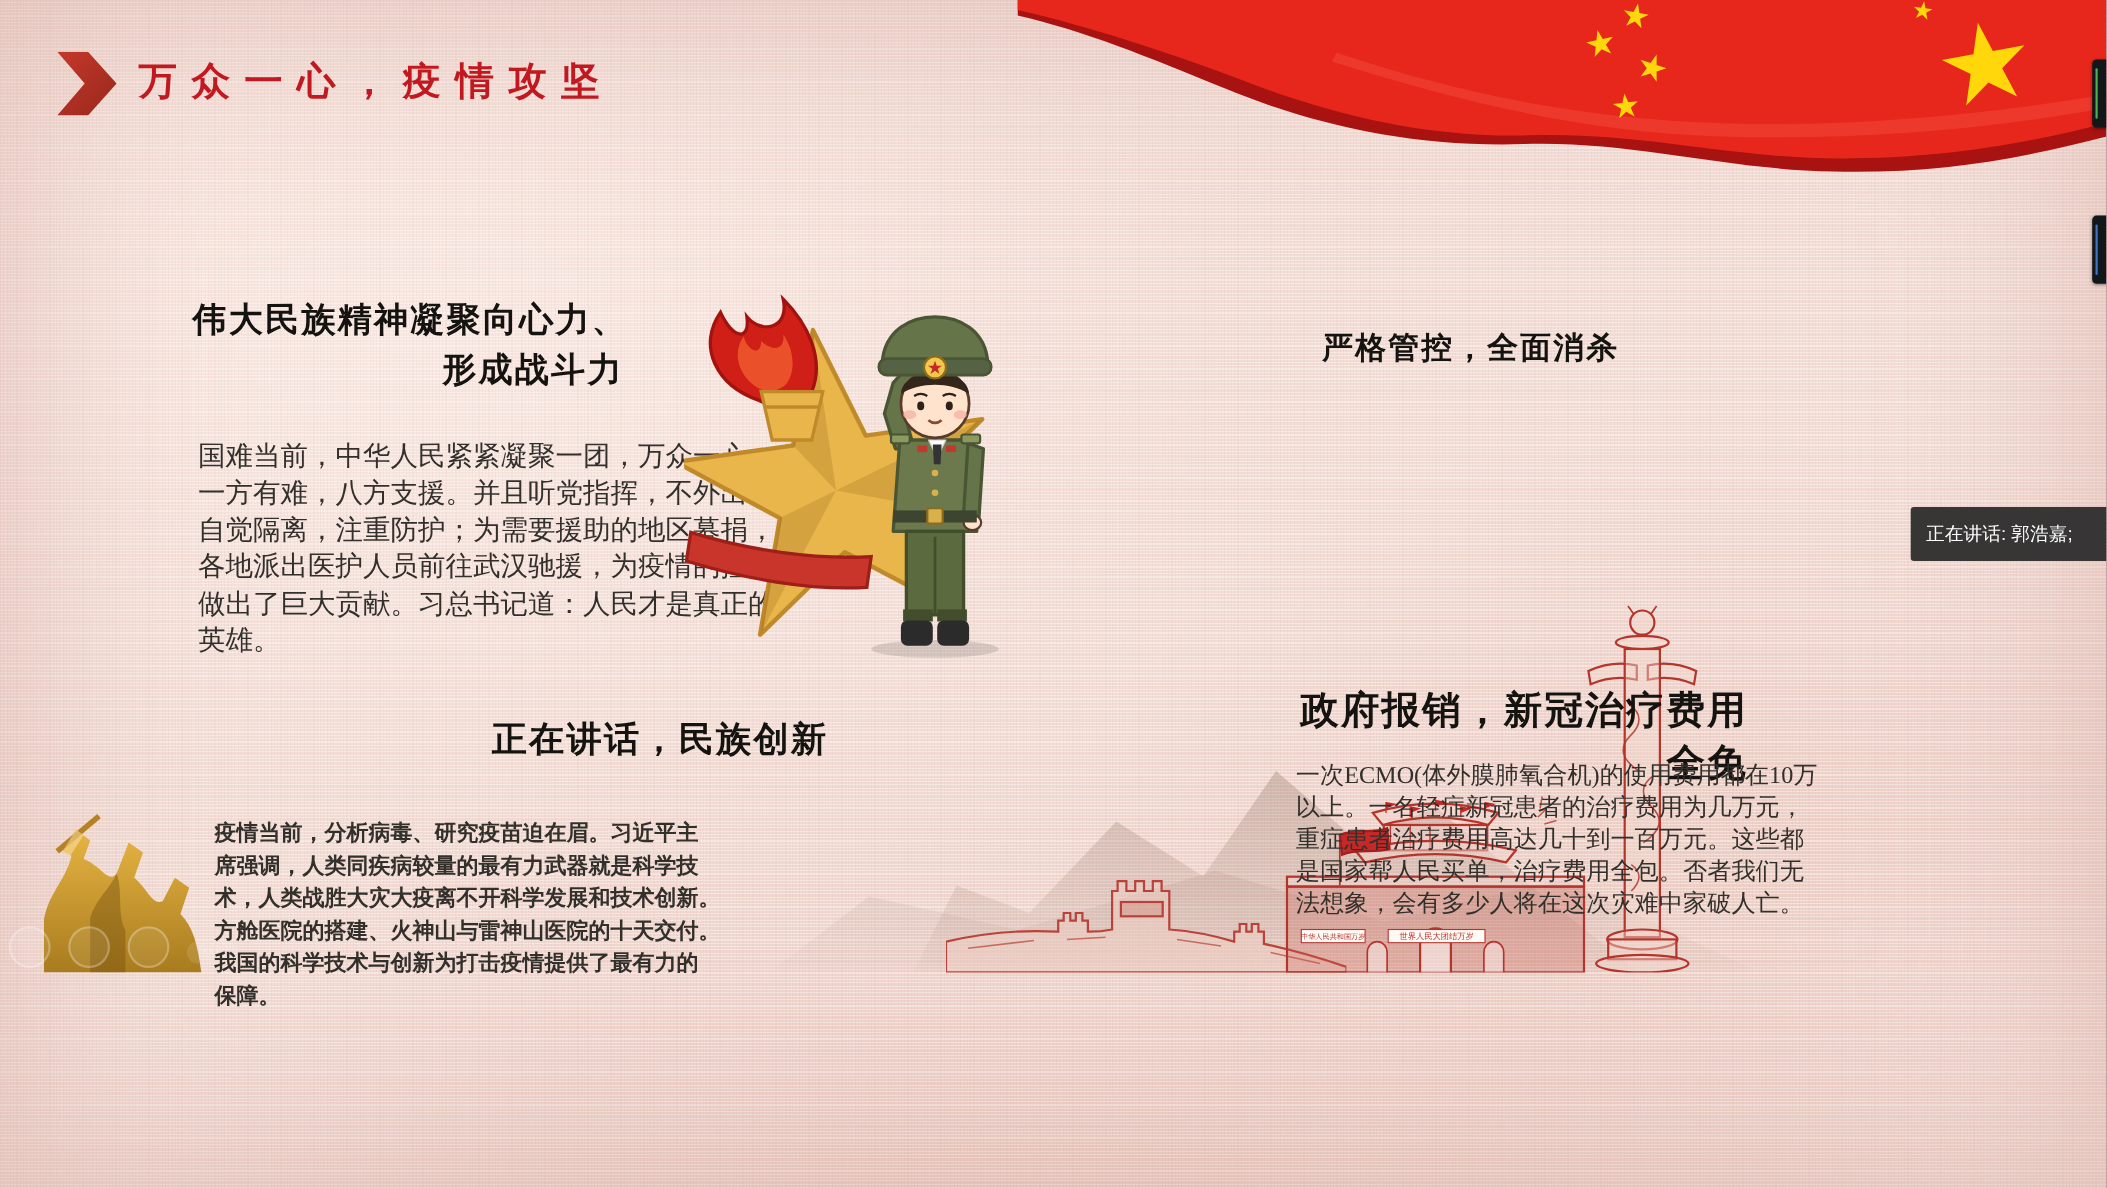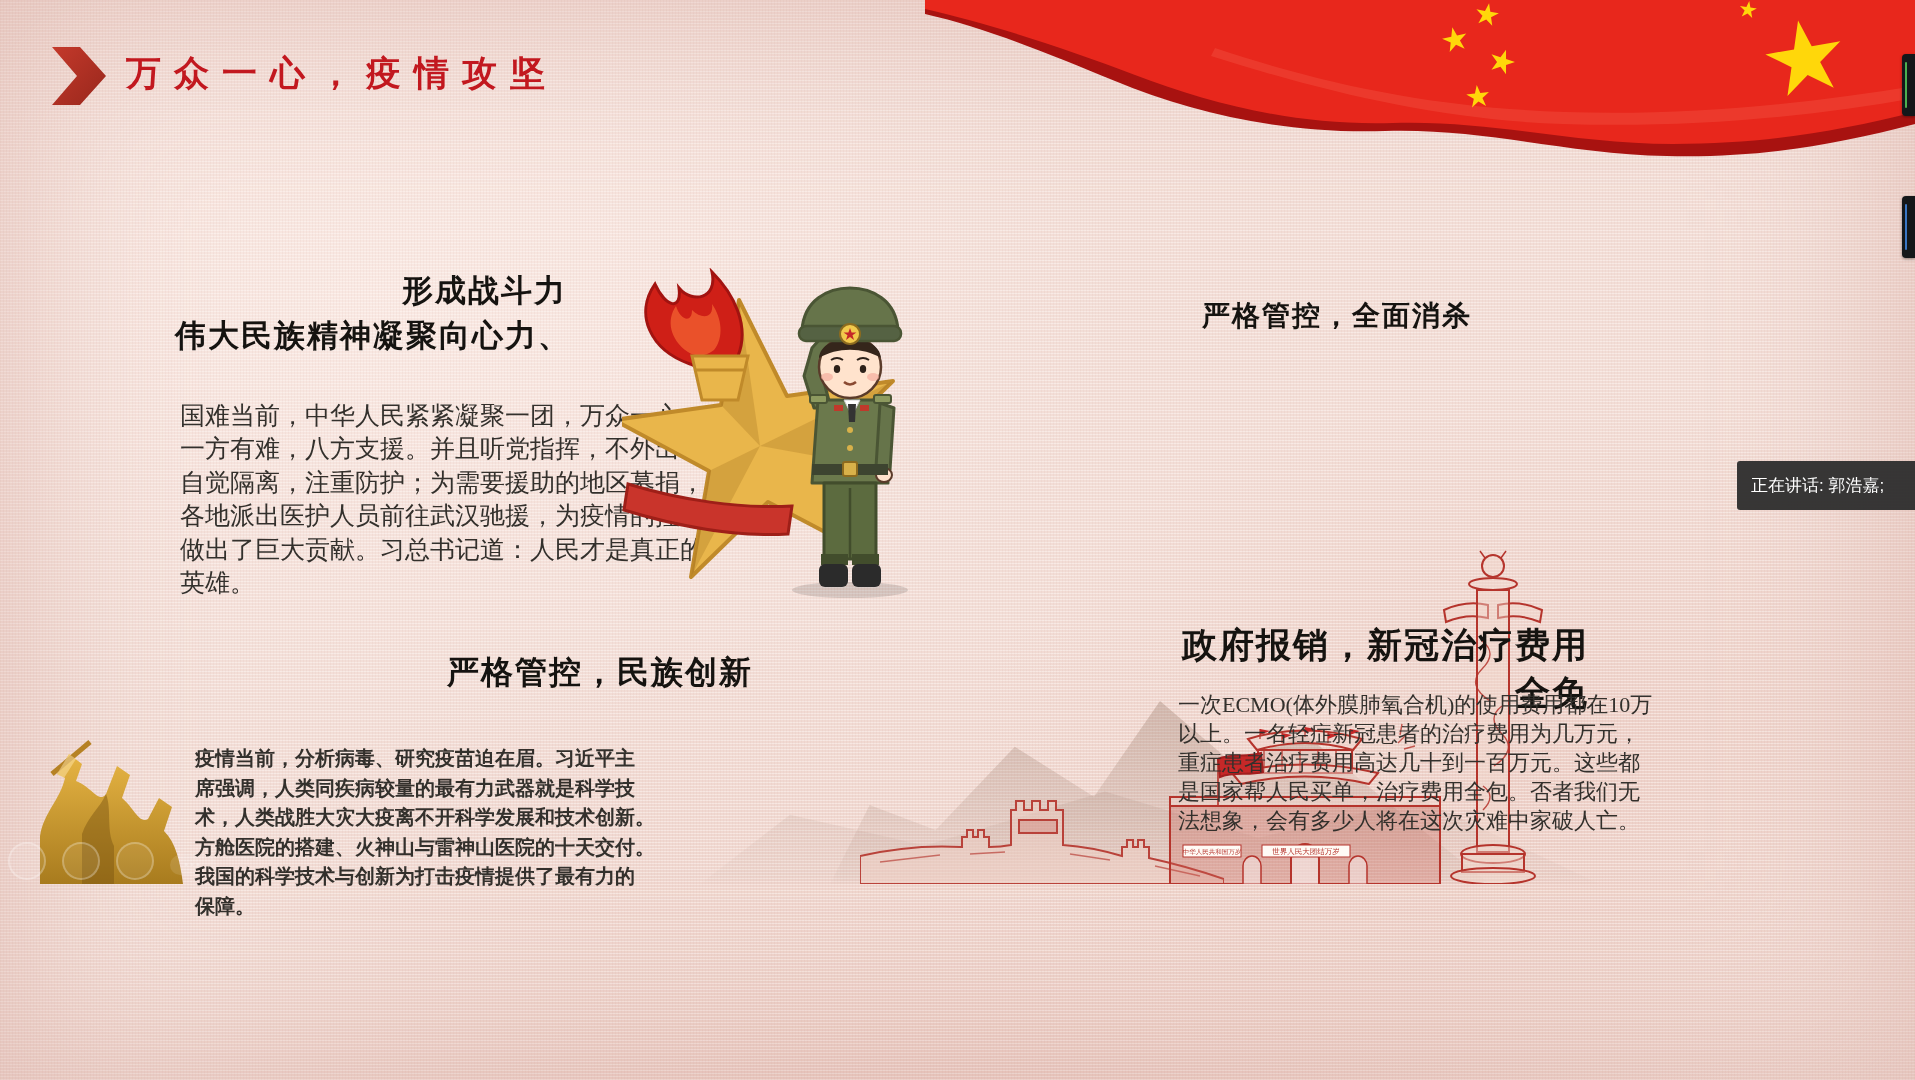--- a/index.html
+++ b/index.html
@@ -147,26 +147,26 @@
   </svg>
 
   <div class="abs side-tab" style="right:0;top:54px;">
     <div class="accent" style="background:#4caf50;"></div>
   </div>
   <div class="abs side-tab" style="right:0;top:196px;">
     <div class="accent" style="background:#3a76c4;"></div>
   </div>
 
   <div class="abs h-block" style="left:175px;top:268px;width:392px;text-align:right;font-size:31px;line-height:45px;">
+    <div>伟大民族精神凝聚向心力、</div>
     <div>形成战斗力</div>
-    <div>伟大民族精神凝聚向心力、</div>
   </div>
   <div class="abs body-text" style="left:180px;top:399px;font-size:25px;line-height:33.4px;">国难当前，中华人民紧紧凝聚一团，万众一心，<br>一方有难，八方支援。并且听党指挥，不外出，<br>自觉隔离，注重防护；为需要援助的地区募捐，<br>各地派出医护人员前往武汉驰援，为疫情的控制<br>做出了巨大贡献。习总书记道：人民才是真正的<br>英雄。</div>
 
-  <div class="abs h-block" style="left:447px;top:651px;font-size:32px;">严格管控，民族创新</div>
+  <div class="abs h-block" style="left:447px;top:651px;font-size:32px;">正在讲话，民族创新</div>
   <div class="abs body-text" style="left:195px;top:744px;font-size:20px;line-height:29.6px;font-weight:bold;">疫情当前，分析病毒、研究疫苗迫在眉。习近平主<br>席强调，人类同疾病较量的最有力武器就是科学技<br>术，人类战胜大灾大疫离不开科学发展和技术创新。<br>方舱医院的搭建、火神山与雷神山医院的十天交付。<br>我国的科学技术与创新为打击疫情提供了最有力的<br>保障。</div>
 
   <div class="abs h-block" style="left:1202px;top:297px;font-size:28px;font-family:Liberation Mono, monospace;">严格管控，全面消杀</div>
 
   <div class="abs h-block" style="left:1182px;top:622px;font-size:35px;line-height:48px;text-align:right;">
     <div>政府报销，新冠治疗费用</div>
     <div>全免</div>
   </div>
   <div class="abs body-text" style="left:1178px;top:690px;font-size:22px;line-height:29px;">一次ECMO(体外膜肺氧合机)的使用费用都在10万<br>以上。一名轻症新冠患者的治疗费用为几万元，<br>重症患者治疗费用高达几十到一百万元。这些都<br>是国家帮人民买单，治疗费用全包。否者我们无<br>法想象，会有多少人将在这次灾难中家破人亡。</div>
 

